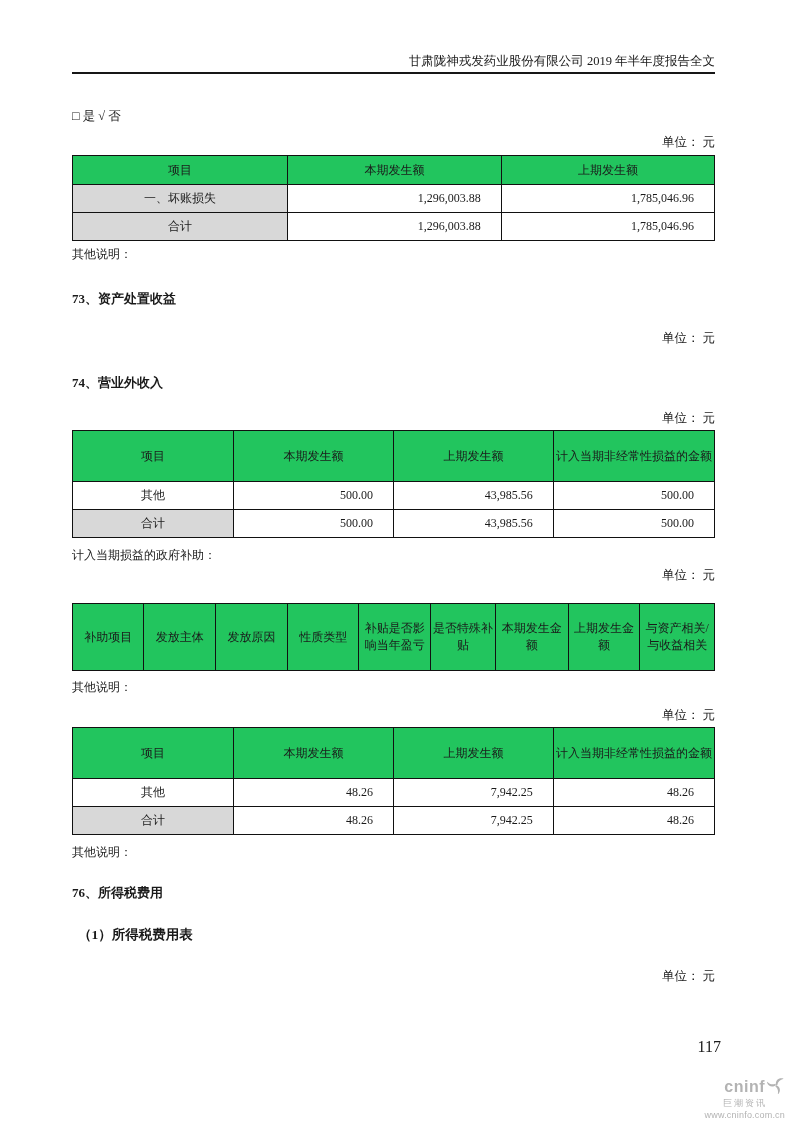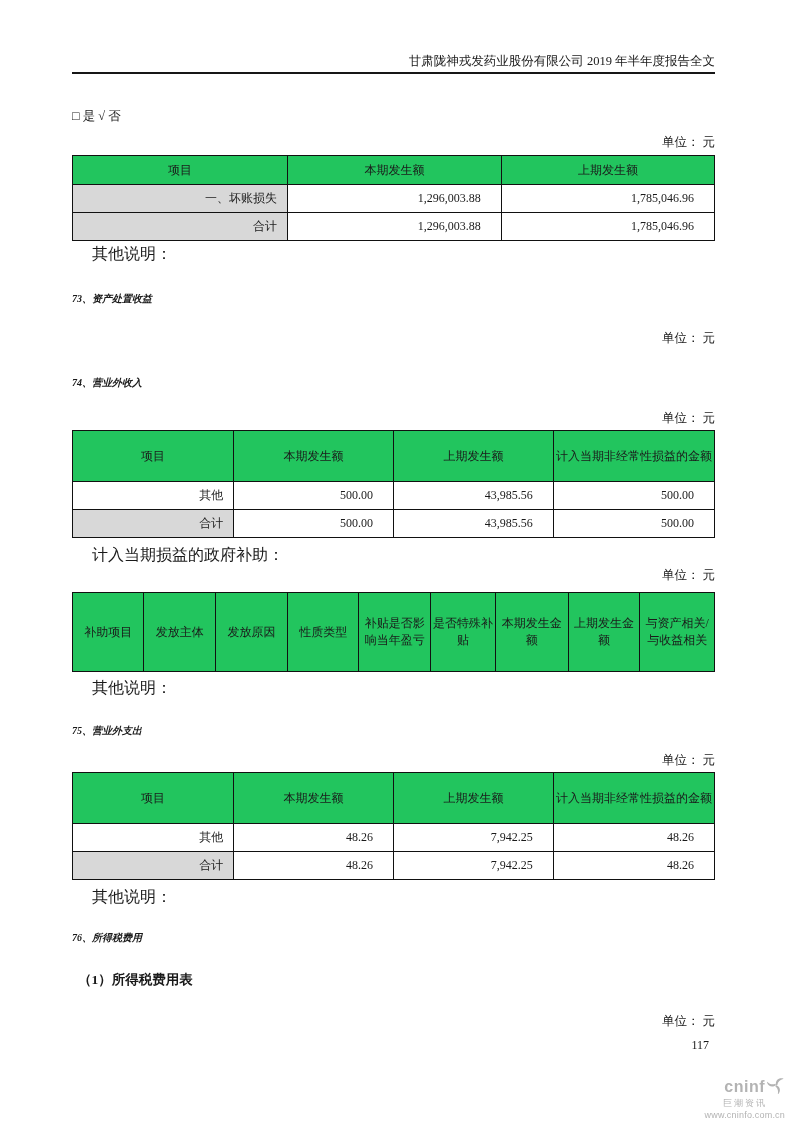--- a/index.html
+++ b/index.html
@@ -17,22 +17,22 @@
   .doc-header{
     padding-top:53px;
     padding-bottom:3px;
     border-bottom:2px solid #161616;
     text-align:right;
     font-size:12.5px;
     line-height:16px;
   }
   .textline{font-size:12.5px;line-height:16px;}
   .unit-line{text-align:right;font-size:12.5px;line-height:16px;}
-  .note-line{font-size:16px;line-height:16px;margin-left:20px;}
-  .sec-h{font-size:10px;font-weight:700;line-height:18px;font-style:italic;}
+  .note-line{font-size:12px;line-height:16px;}
+  .sec-h{font-size:13px;font-weight:700;line-height:18px;}
   .sub-h{font-size:13.5px;font-weight:700;line-height:18px;padding-left:6px;}
 
   table.tbl{
     width:100%;
     border-collapse:collapse;
     table-layout:fixed;
     font-size:12px;
   }
   table.tbl td{
     border:1px solid #111;
@@ -41,51 +41,51 @@
     vertical-align:middle;
     word-break:break-all;
   }
   td.hc{
     background:#22c55e;
     text-align:center;
     padding:2px 2px;
     height:24px;
   }
   td.hc2{height:46px;}
-  td.lc{padding:2px 10px;height:23px;text-align:right;}
+  td.lc{padding:2px 10px;height:23px;text-align:center;}
   td.nc{padding:2px 20px;height:23px;text-align:right;}
   .shade{background:#d8d8d8;}
 
   
   .m-checkbox{margin-top:34px;}
   .m-unit1{margin-top:10px;}
   .m-table1{margin-top:5px;}
   .m-note1{margin-top:5px;}
   .m-h73{margin-top:28px;}
   .m-unit2{margin-top:22px;}
   .m-table73{margin-top:4px;}
   .m-h74{margin-top:28px;}
   .m-unit3{margin-top:18px;}
   .m-table74{margin-top:4px;}
   .m-subnote{margin-top:9px;}
   .m-unit4{margin-top:4px;}
-  .m-subtable{margin-top:9px;}
+  .m-subtable{margin-top:20px;}
   .m-note2{margin-top:8px;}
   .m-h75{margin-top:26px;}
   .m-unit5{margin-top:12px;}
   .m-table75{margin-top:4px;}
   .m-note3{margin-top:9px;}
   .m-h76{margin-top:24px;}
   .m-h76s{margin-top:24px;}
   .m-unit6{margin-top:24px;}
 
   .page-number{
     position:absolute;
-    top:1038px;right:84px;
-    font-size:12px;
+    top:1038px;right:72px;
+    font-size:16px;
   }
   .cninfo-logo{
     position:absolute;
     top:1076px;right:8px;
     width:92px;
     text-align:right;
     color:#b3b3b3;
     font-family:"Liberation Sans","DejaVu Sans",sans-serif;
     line-height:1;
   }
@@ -183,35 +183,34 @@
           <col style="width:11.1%">
         <col style="width:11.2%">
           <col style="width:10.1%">
           <col style="width:11.3%">
           <col style="width:11.2%">
           <col style="width:11.6%">
       </colgroup>
       <tbody>
         <tr>
           <td class="hc hc2" style="padding:2px 1px">补助项目</td>
-          <td class="hc hc2" style="padding:16px 1px">发放主体</td>
+          <td class="hc hc2" style="padding:10px 1px">发放主体</td>
           <td class="hc hc2" style="padding:2px 1px">发放原因</td>
           <td class="hc hc2" style="padding:2px 1px">性质类型</td>
           <td class="hc hc2" style="padding:2px 1px">补贴是否影响当年盈亏</td>
           <td class="hc hc2" style="padding:2px 1px">是否特殊补贴</td>
           <td class="hc hc2" style="padding:2px 1px">本期发生金额</td>
           <td class="hc hc2" style="padding:2px 1px">上期发生金额</td>
           <td class="hc hc2" style="padding:2px 1px">与资产相关/与收益相关</td>
         </tr>
       </tbody>
     </table>
 
     <div class="note-line m-note2">其他说明：</div>
 
-    <div class="sec-h m-h75">75、营业外支出</div>
 
     <div class="unit-line m-unit5">单位： 元</div>
 
     <table class="tbl m-table75">
       <colgroup>
           <col style="width:25.1%">
           <col style="width:24.9%">
           <col style="width:24.9%">
           <col style="width:25.1%">
         </colgroup>

